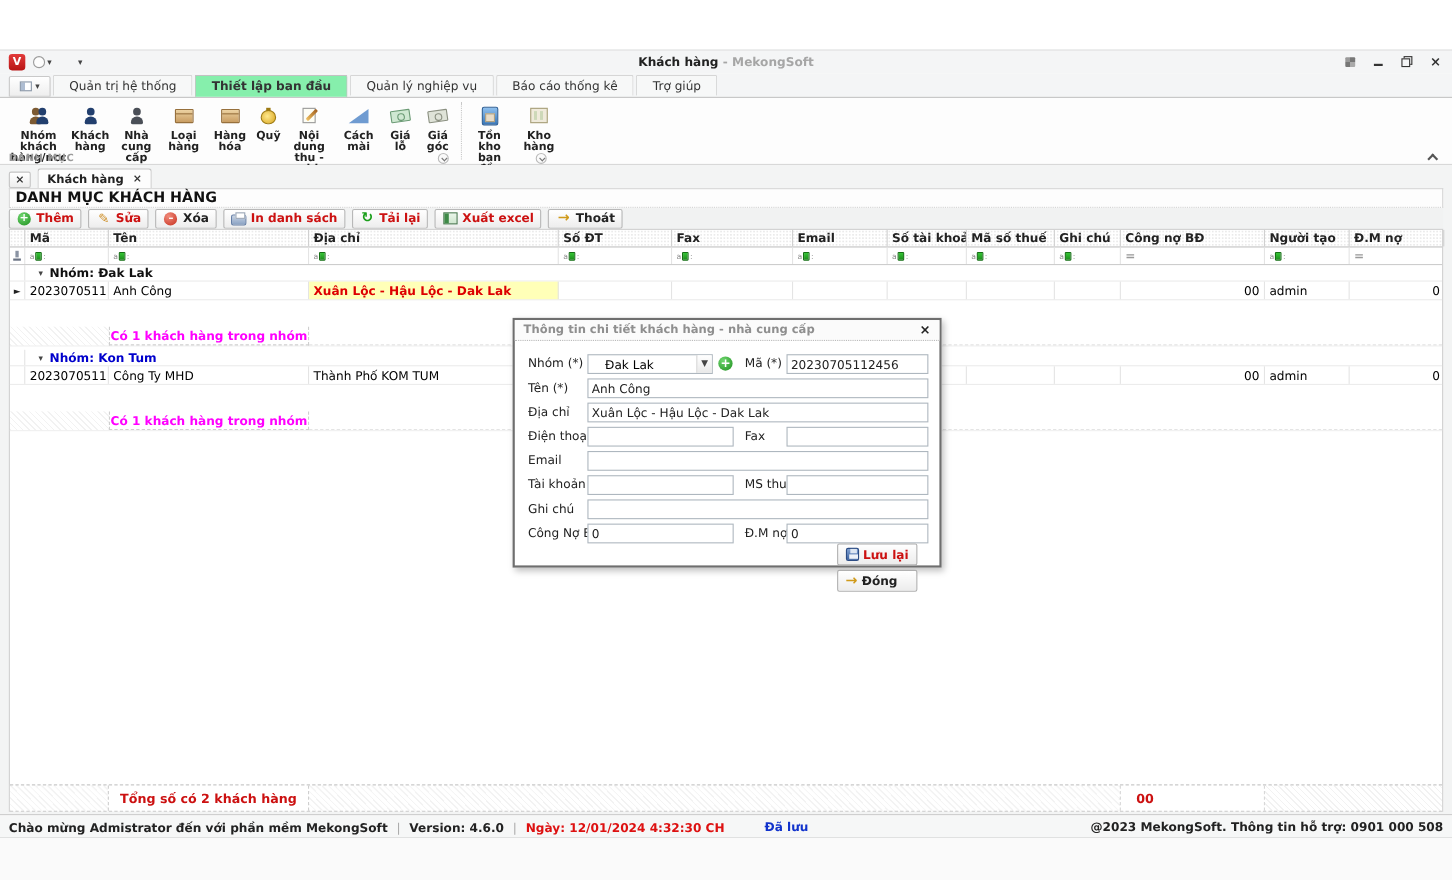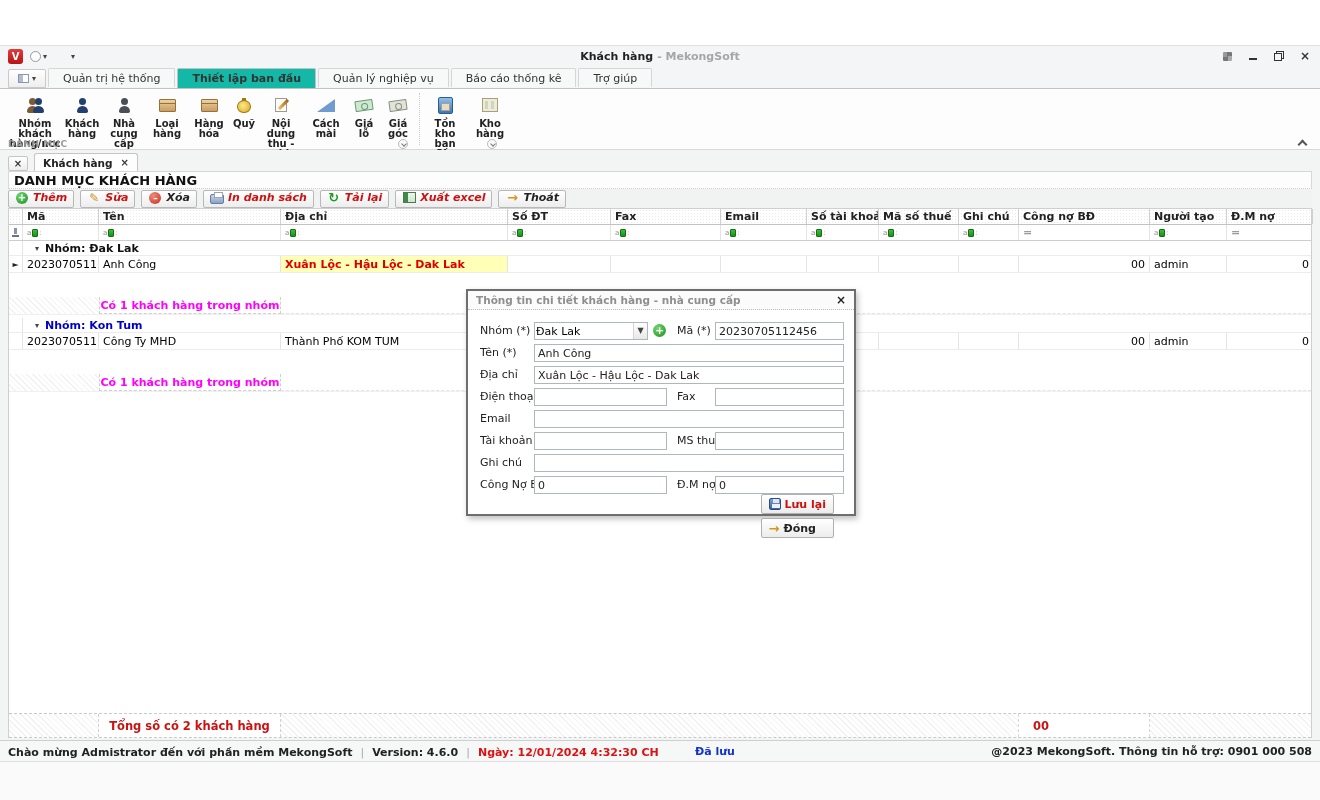--- a/index.html
+++ b/index.html
@@ -27,21 +27,21 @@
   .ic-rest { position:relative; width:10px; height:10px; }
   .ic-rest::before { content:""; position:absolute; right:0; top:0; width:6px; height:6px; border:1px solid #333; }
   .ic-rest::after { content:""; position:absolute; left:0; bottom:0; width:6px; height:6px; border:1px solid #333; background:#f4f5f6; }
 
   
   #ribbonrow { position:absolute; left:0; top:67px; width:1320px; height:21px; background:#f4f5f6; }
   .appmenu { position:absolute; left:8px; bottom:0; width:38px; height:19px; border:1px solid #c9c9c9; background:linear-gradient(#fff,#eee); border-radius:2px 2px 0 0; display:flex; align-items:center; justify-content:center; gap:3px; }
   .appmenu .pane { width:11px; height:9px; border:1px solid #8a97a8; background:linear-gradient(90deg,#aebdd2 4px,#fff 4px); }
   .rtabs { position:absolute; left:48px; bottom:0; display:flex; }
   .rtab { height:19px; padding:0 14px; font-size:11px; line-height:19px; color:#333; border:1px solid #d6d6d6; border-bottom:none; background:#f7f8f8; margin-right:2px; border-radius:2px 2px 0 0; }
-  .rtab.active { background:#14b8a6; border-color:#c2c2c2; font-weight:bold; position:relative; z-index:2; height:20px; }
+  .rtab.active { background:#86efac; border-color:#c2c2c2; font-weight:bold; position:relative; z-index:2; height:20px; }
 
   
   #ribbonbody { position:absolute; left:0; top:88px; width:1320px; height:62px; background:#fdfdfd; border-top:1px solid #c2c2c2; border-bottom:1px solid #d8d8d8; }
   .ritems { position:absolute; left:8px; top:2px; display:flex; align-items:flex-start; }
   .ritem { display:flex; flex-direction:column; align-items:center; padding:2px 1px; }
   .ric { height:24px; display:flex; align-items:center; justify-content:center; }
   .rlabel { font-size:10px; line-height:10px; font-weight:bold; color:#222; text-align:center; margin-top:2px; }
   .rgsep { width:1px; height:52px; border-left:1px dotted #c8c8c8; margin:2px 3px 0 3px; }
   .rgroupbar { position:absolute; left:8px; top:50px; width:397px; font-size:9px; font-weight:bold; color:#9a9a9a; letter-spacing:.5px; }
   .gcbtn { position:absolute; top:50px; width:10px; height:10px; border:1px solid #bbb; border-radius:50%; background:#fafafa; }
@@ -74,21 +74,21 @@
   .icrate::before { content:""; position:absolute; left:2px; right:2px; top:2px; bottom:2px; background:repeating-linear-gradient(90deg,#cdd8b8 0 3px,#efeadb 3px 6px); }
 
   
   #workspace { position:absolute; left:0; top:150px; width:1320px; height:590px; background:#f3f4f4; }
   .tabstrip { position:absolute; left:8px; top:3px; height:18px; display:flex; align-items:flex-end; }
   .tsclose { width:20px; height:15px; border:1px solid #c5c5c5; background:linear-gradient(#fff,#ededed); display:flex; align-items:center; justify-content:center; font:bold 10px "DejaVu Sans",sans-serif; color:#333; margin-right:6px; border-radius:2px; }
   .doc-tab { height:18px; padding:0 8px; background:#fdfdfd; border:1px solid #c5c5c5; border-bottom:none; border-radius:3px 3px 0 0; display:flex; align-items:center; gap:8px; font-size:10.5px; font-weight:bold; color:#222; }
   .doc-tab .x { font-weight:bold; font-size:10px; color:#333; }
   .doctitle { position:absolute; left:8px; right:8px; top:21px; height:18px; background:#fdfdfd; border:1px solid #d8d8d8; border-bottom:1px dotted #cfcfcf; font-size:13px; font-weight:bold; color:#111; line-height:17px; padding-left:5px; }
   .btnbar { position:absolute; left:8px; right:8px; top:39px; height:19px; display:flex; align-items:center; gap:6px; background:#f1f2f2; }
-  .abtn { display:inline-flex; height:18px; padding:0 6px; background:linear-gradient(#ffffff,#ededed); border:1px solid #b8b8b8; border-radius:2px; font-size:11px; font-weight:bold; white-space:nowrap;font-style:italic; }
+  .abtn { display:inline-flex; align-items:center; height:18px; padding:0 6px; background:linear-gradient(#ffffff,#ededed); border:1px solid #b8b8b8; border-radius:2px; font-size:11px; font-weight:bold; white-space:nowrap; }
   .abtn .bico { display:inline-flex; width:14px; height:14px; align-items:center; justify-content:center; margin-right:4px; }
   .lbl-red { color:#cc1111; }
   .lbl-dark { color:#222; }
   .icirc { width:12px; height:12px; border-radius:50%; color:#fff; text-align:center; position:relative; }
   .icirc.green { background:radial-gradient(circle at 35% 30%,#6fd66f,#1e8f1e); }
   .icirc.red { background:radial-gradient(circle at 35% 30%,#f08a7a,#c62f1e); }
   .icirc::after { position:absolute; left:0; right:0; top:0; font:bold 10px/12px "DejaVu Sans",sans-serif; }
   .icirc.green::after { content:"+"; }
   .icirc.red::after { content:"–"; font-size:9px; }
   .ipencil { font-size:12px; color:#cc8a1e; font-weight:bold; }
@@ -157,21 +157,21 @@
   .dtitle { position:absolute; left:0; right:0; top:0; height:19px; background:#fbfbfb; border-bottom:1px dotted #bbb; display:flex; align-items:center; padding:0 8px; }
   .dtitle .txt { font-size:10.5px; font-weight:bold; color:#8f8f8f; flex:1; }
   .dtitle .dx { font-size:12px; font-weight:bold; color:#222; }
   .drow { position:absolute; left:12px; width:366px; height:18px; }
   .dlabel { position:absolute; left:0; top:2px; font-size:11px; color:#222; }
   .dlabel2 { position:absolute; left:197px; top:2px; font-size:11px; color:#222; }
   .din { position:absolute; top:0; height:18px; border:1px solid #aeb7bf; font-family:"DejaVu Sans",sans-serif; font-size:11px; padding:0 3px; background:#fff; color:#222; }
   .din.full { left:54px; width:310px; }
   .din.half { left:54px; width:133px; }
   .din.second { left:235px; width:129px; }
-  .combo { position:absolute; left:54px; top:0; width:114px; height:18px; border:1px solid #aeb7bf; background:#fff; display:flex; align-items:center; font-size:11px; padding-left:1px; }
+  .combo { position:absolute; left:54px; top:0; width:114px; height:18px; border:1px solid #aeb7bf; background:#fff; display:flex; align-items:center; font-size:11px; padding-left:15px; }
   .combo .carr { margin-left:auto; width:14px; text-align:center; font-size:8px; color:#444; border-left:1px solid #d5d5d5; background:linear-gradient(#fff,#e8e8e8); height:16px; line-height:16px; }
   .plusbtn { position:absolute; left:173px; top:2px; width:13px; height:13px; border-radius:50%; background:radial-gradient(circle at 35% 30%,#6fd66f,#1e8f1e); color:#fff; font:bold 11px/13px "DejaVu Sans",sans-serif; text-align:center; }
   .dbtns { position:absolute; right:20px; top:203px; display:flex; gap:4px;flex-direction:column; }
   .dbtn { display:inline-flex; align-items:center; gap:4px; height:20px; padding:0 7px; background:linear-gradient(#fff,#ececec); border:1px solid #b0b0b0; border-radius:2px; font-size:11px; font-weight:bold; }
 </style>
 </head>
 <body>
 
 <div id="screen">
 

